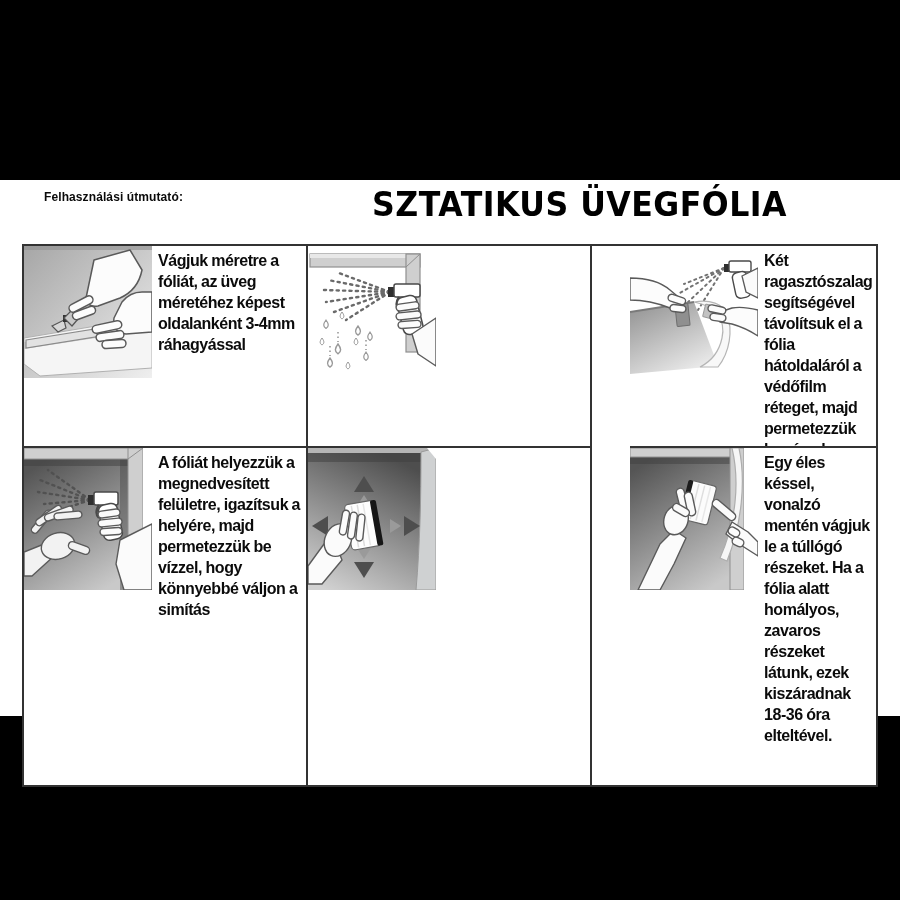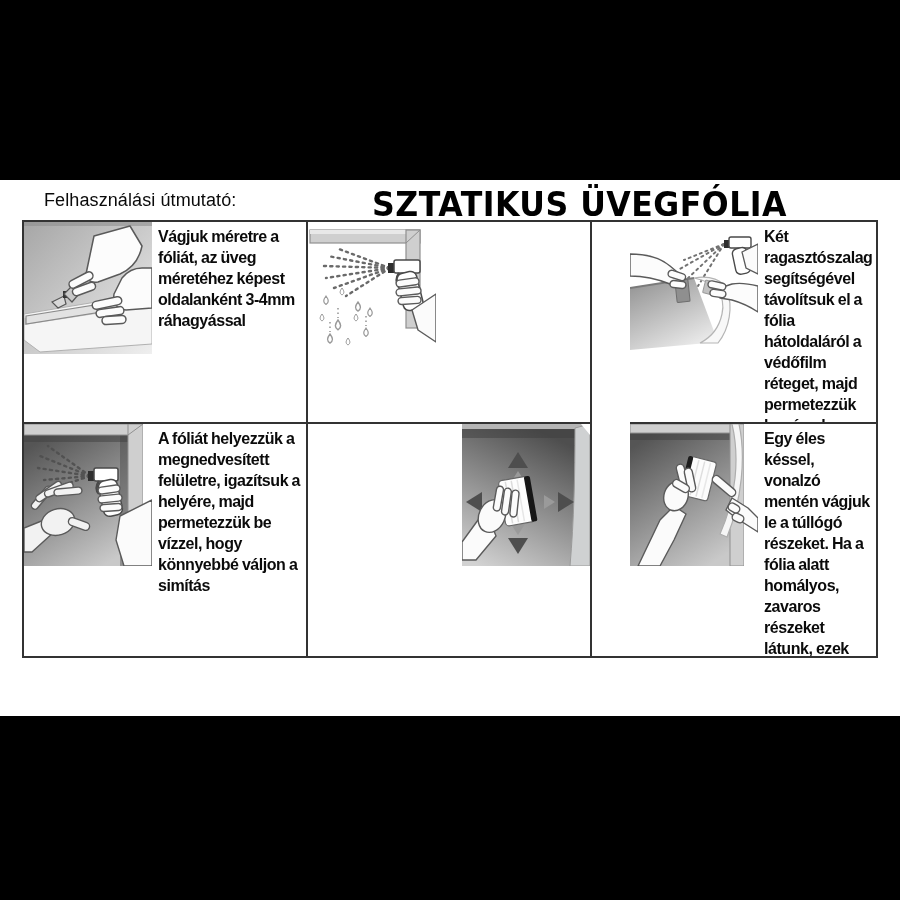--- a/index.html
+++ b/index.html
@@ -3,36 +3,36 @@
 <meta charset="utf-8">
 <style>
   * { margin:0; padding:0; box-sizing:border-box; }
   html,body { width:900px; height:900px; background:#000; font-family:"Liberation Sans",sans-serif; }
   .page { position:relative; width:900px; height:900px; background:#fff; overflow:hidden; }
   .bar { position:absolute; left:0; width:900px; background:#000; }
   .bar-top { top:0; height:180px; }
   .bar-bottom { top:716px; height:184px; }
   .guide-label {
     position:absolute; left:44px; top:190px;
-    font-size:18px; font-weight:normal; color:#0a0a0a; letter-spacing:0.1px;
+    font-size:12px; font-weight:bold; color:#0a0a0a; letter-spacing:0.1px;
   }
   .page-title {
     position:absolute; left:372px; top:186px;
     font-family:"DejaVu Sans",sans-serif; font-weight:800; font-size:34px;
     color:#000; white-space:nowrap; transform:scaleX(0.93); transform-origin:left top;
     letter-spacing:0.5px; line-height:1.1;
   }
   .table {
-    position:absolute; left:22px; top:220px; width:856px; height:438px;
+    position:absolute; left:22px; top:244px; width:856px; height:543px;
     border:2px solid #333; background:#fff;
     display:grid; grid-template-columns:1fr 1fr 1fr; grid-template-rows:202px 1fr;
   }
   .cell { border-right:2px solid #333; border-bottom:2px solid #333; display:flex; overflow:hidden; background:#fff; }
   .cell:nth-child(3n) { border-right:none;margin-left:38px; }
-  .cell:nth-child(n+4) { border-bottom:none;justify-content:flex-end; }
+  .cell:nth-child(n+4) { border-bottom:none; }
   .illus { flex:0 0 128px; width:128px; }
   .illus svg { display:block; }
   .step-text {
     flex:1; padding:4px 5px 0 6px;
     font-size:16px; line-height:21px; font-weight:bold; color:#0b0b0b;
     letter-spacing:-0.45px; word-spacing:-0.5px;
   }
 </style>
 </head>
 <body>

